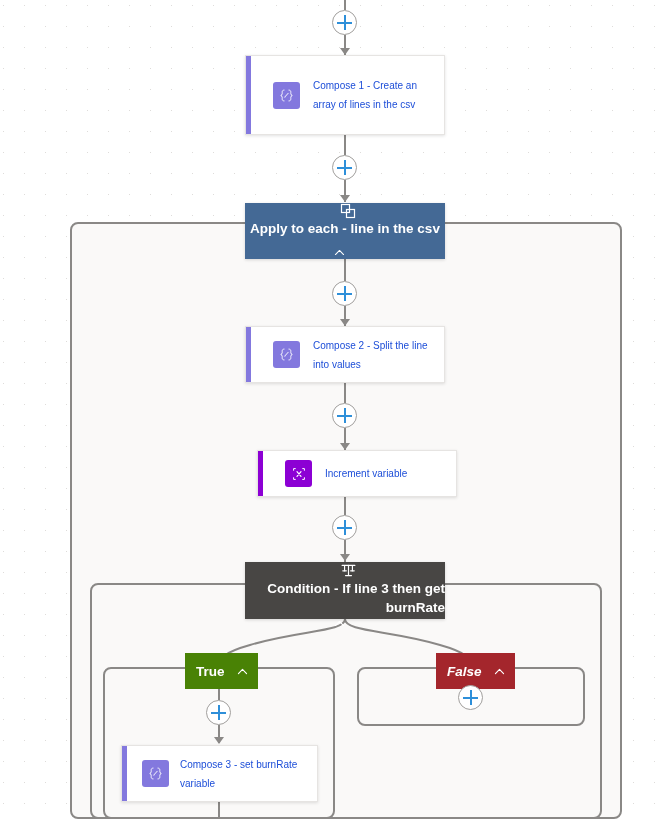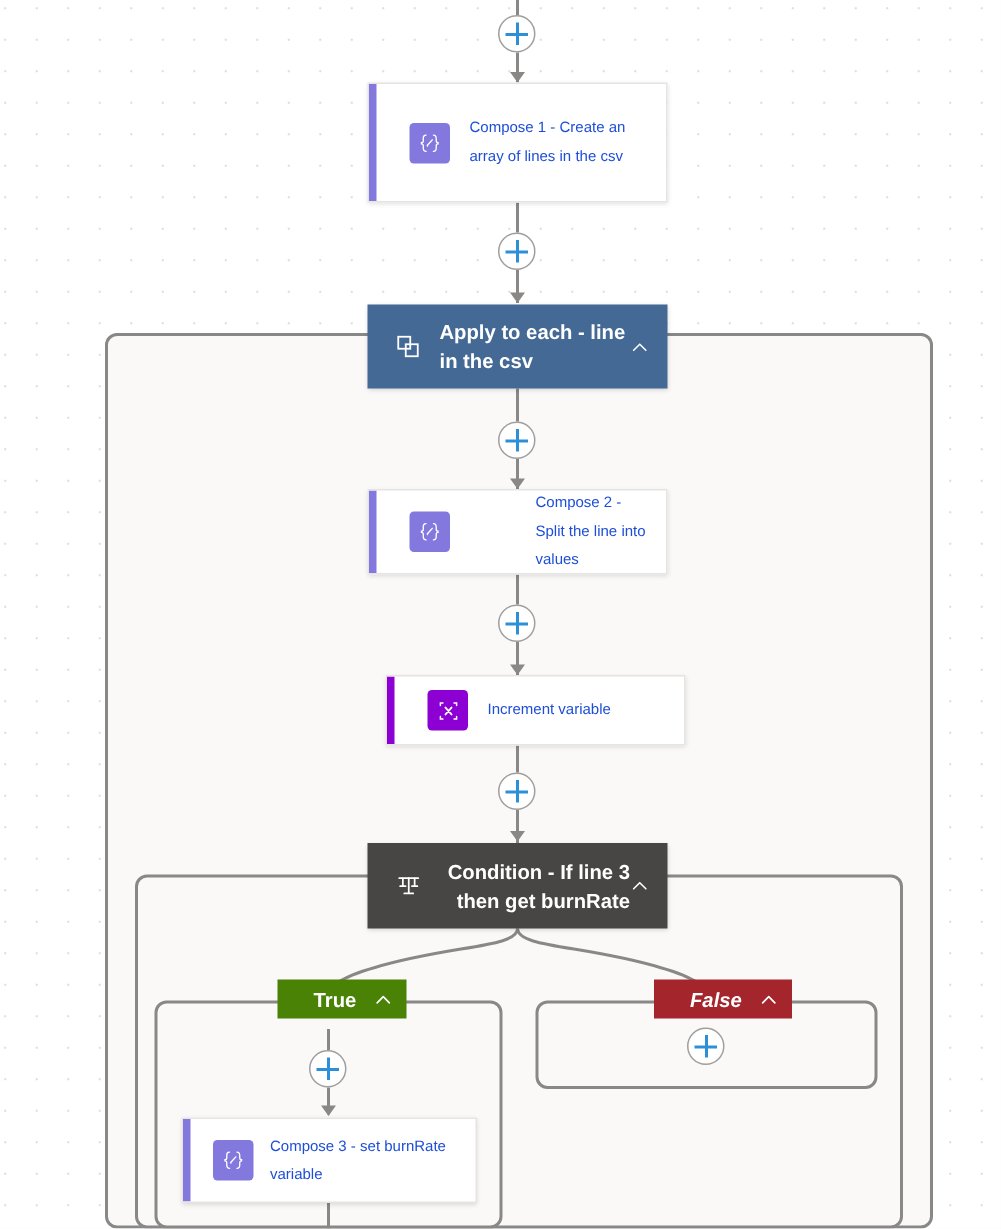--- a/index.html
+++ b/index.html
@@ -115,20 +115,21 @@
     padding-right: 10px;
   }
 
   
   .hdr {
     position: absolute;
     display: flex;
     align-items: center;
     color: #ffffff;
     box-shadow: 0 1px 3px rgba(0,0,0,0.15);
+    flex-direction: column;
   }
   .hdr-foreach   { background: #446995; }
   .hdr-condition { background: #484644; }
   .hdr .hicon {
     width: 26px;
     margin-left: 14px;
     margin-right: 8px;
     flex: 0 0 auto;
     display: flex;
     align-items: center;
@@ -138,27 +139,27 @@
     font-size: 13.5px;
     line-height: 19px;
     font-weight: 700;
     flex: 1 1 auto;
   }
   .hdr .chev { margin-right: 12px; flex: 0 0 auto; display:flex; }
 
   
   .branch-label {
     position: absolute;
-    height: 26px;
+    height: 36px;
     display: flex;
     align-items: center;
     color: #ffffff;
     font-size: 13.5px;
     font-weight: 700;
-    padding-left: 24px;
+    padding-left: 11px;
     padding-right: 9px;
   }
   .branch-true  { background: #498205; }
   .branch-false { background: #a4262c; }
   .branch-label .chev { margin-left: 11px; display:flex; }
 </style>
 </head>
 <body>
 
 <div id="canvas">
@@ -224,21 +225,21 @@
       </svg>
     </span>
     <span class="htitle">Apply to each - line in the csv</span>
     <span class="chev">
       <svg width="13" height="13" viewBox="0 0 16 16" aria-hidden="true">
         <path d="M3 10.5 L8 5.5 L13 10.5" fill="none" stroke="#ffffff" stroke-width="1.3" stroke-linecap="round" stroke-linejoin="round"></path>
       </svg>
     </span>
   </div>
 
-  <div class="card" style="left:245px; top:326px; width:200px; height:57px;gap:44px;">
+  <div class="card" style="left:245px; top:326px; width:200px; height:57px;">
     <span class="accent"></span>
     <span class="icon icon-compose">
       <svg width="15" height="15" viewBox="0 0 16 16" aria-hidden="true">
         <path d="M5.4 2.2 C3.6 2.2 3.4 3.4 3.4 4.6 V6.2 C3.4 7.1 2.9 7.6 2.1 7.6 V8.4 C2.9 8.4 3.4 8.9 3.4 9.8 V11.4 C3.4 12.6 3.6 13.8 5.4 13.8" fill="none" stroke="#ffffff" stroke-width="0.95" stroke-linecap="round"></path>
         <path d="M10.6 2.2 C12.4 2.2 12.6 3.4 12.6 4.6 V6.2 C12.6 7.1 13.1 7.6 13.9 7.6 V8.4 C13.1 8.4 12.6 8.9 12.6 9.8 V11.4 C12.6 12.6 12.4 13.8 10.6 13.8" fill="none" stroke="#ffffff" stroke-width="0.95" stroke-linecap="round"></path>
         <path d="M6.2 9.6 L9.8 5.6" stroke="#ffffff" stroke-width="1" stroke-linecap="round" fill="none"></path>
         <path d="M6.2 9.6 L6.0 10.6 L7.0 10.1 Z" fill="#ffffff"></path>
       </svg>
     </span>
     <span class="title">Compose 2 - Split the line into values</span>

